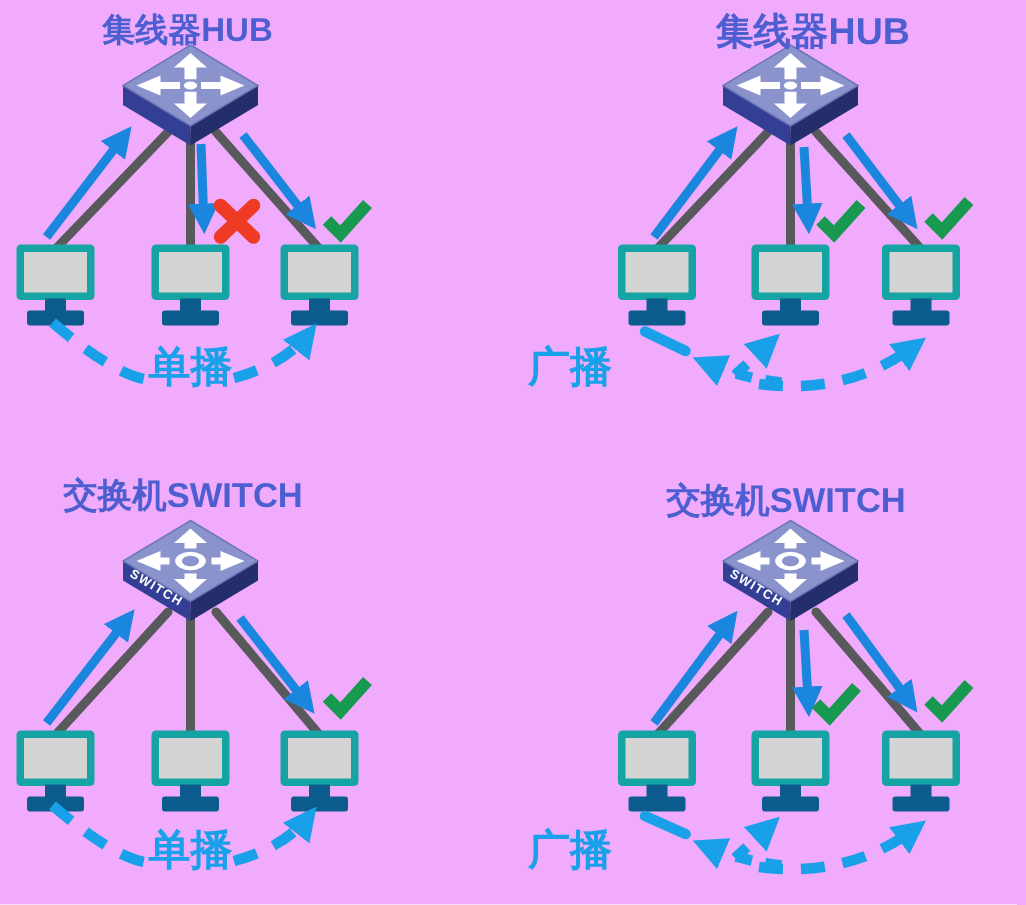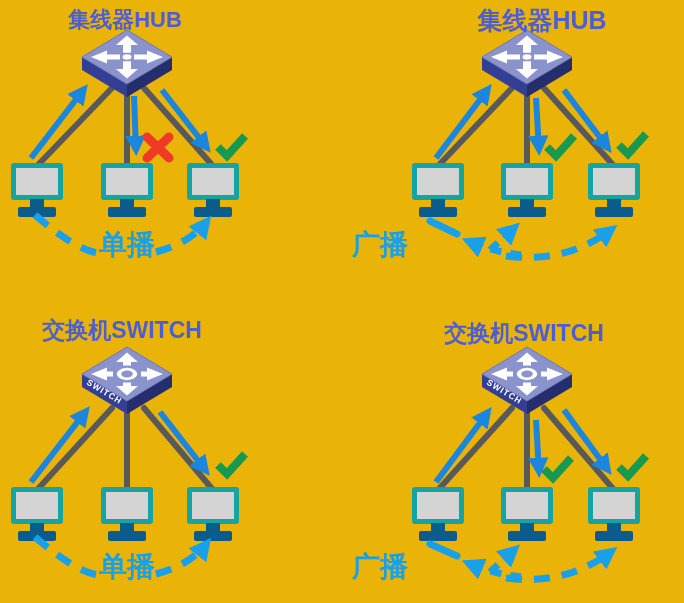--- a/index.html
+++ b/index.html
@@ -1,16 +1,16 @@
 <!DOCTYPE html>
 <html style="--c-title: #4d5fd0; --c-arrow-blue: #1a86de; --c-dash-blue: #18a0e8; --c-label-blue: #18a0e8; --c-cable-gray: #58595b; --c-check-green: #17994f; --c-cross-red: #ef3b25; --c-monitor-teal: #16a3a3; --c-monitor-screen: #d4d4d4; --c-stand-blue: #0b5c8c; --c-device-top: #8a93cc; --c-device-top-edge: #6d76b8; --c-device-left: #333f94; --c-device-right: #252e6d; --c-device-glyph: #ffffff;"><head>
 <meta charset="utf-8">
 <style>
   html,body{margin:0;padding:0;background:#ffffff;}
-  .stage{position:relative;width:684px;height:603px;background:#eab308;overflow:hidden;
+  .stage{position:relative;width:684px;height:603px;background:#f0abfc;overflow:hidden;
          font-family:"Liberation Sans","DejaVu Sans",sans-serif;}
   svg{display:block;}
   .face-top{fill:var(--c-device-top);stroke:var(--c-device-top-edge);stroke-width:1;}
   .face-left{fill:var(--c-device-left);}
   .face-right{fill:var(--c-device-right);}
   .glyph{fill:var(--c-device-glyph);}
   .ring{fill:none;stroke:var(--c-device-glyph);stroke-width:4.5px;}
   .dot{fill:var(--c-device-glyph);}
   .mon{fill:var(--c-monitor-teal);}
   .scr{fill:var(--c-monitor-screen);}

